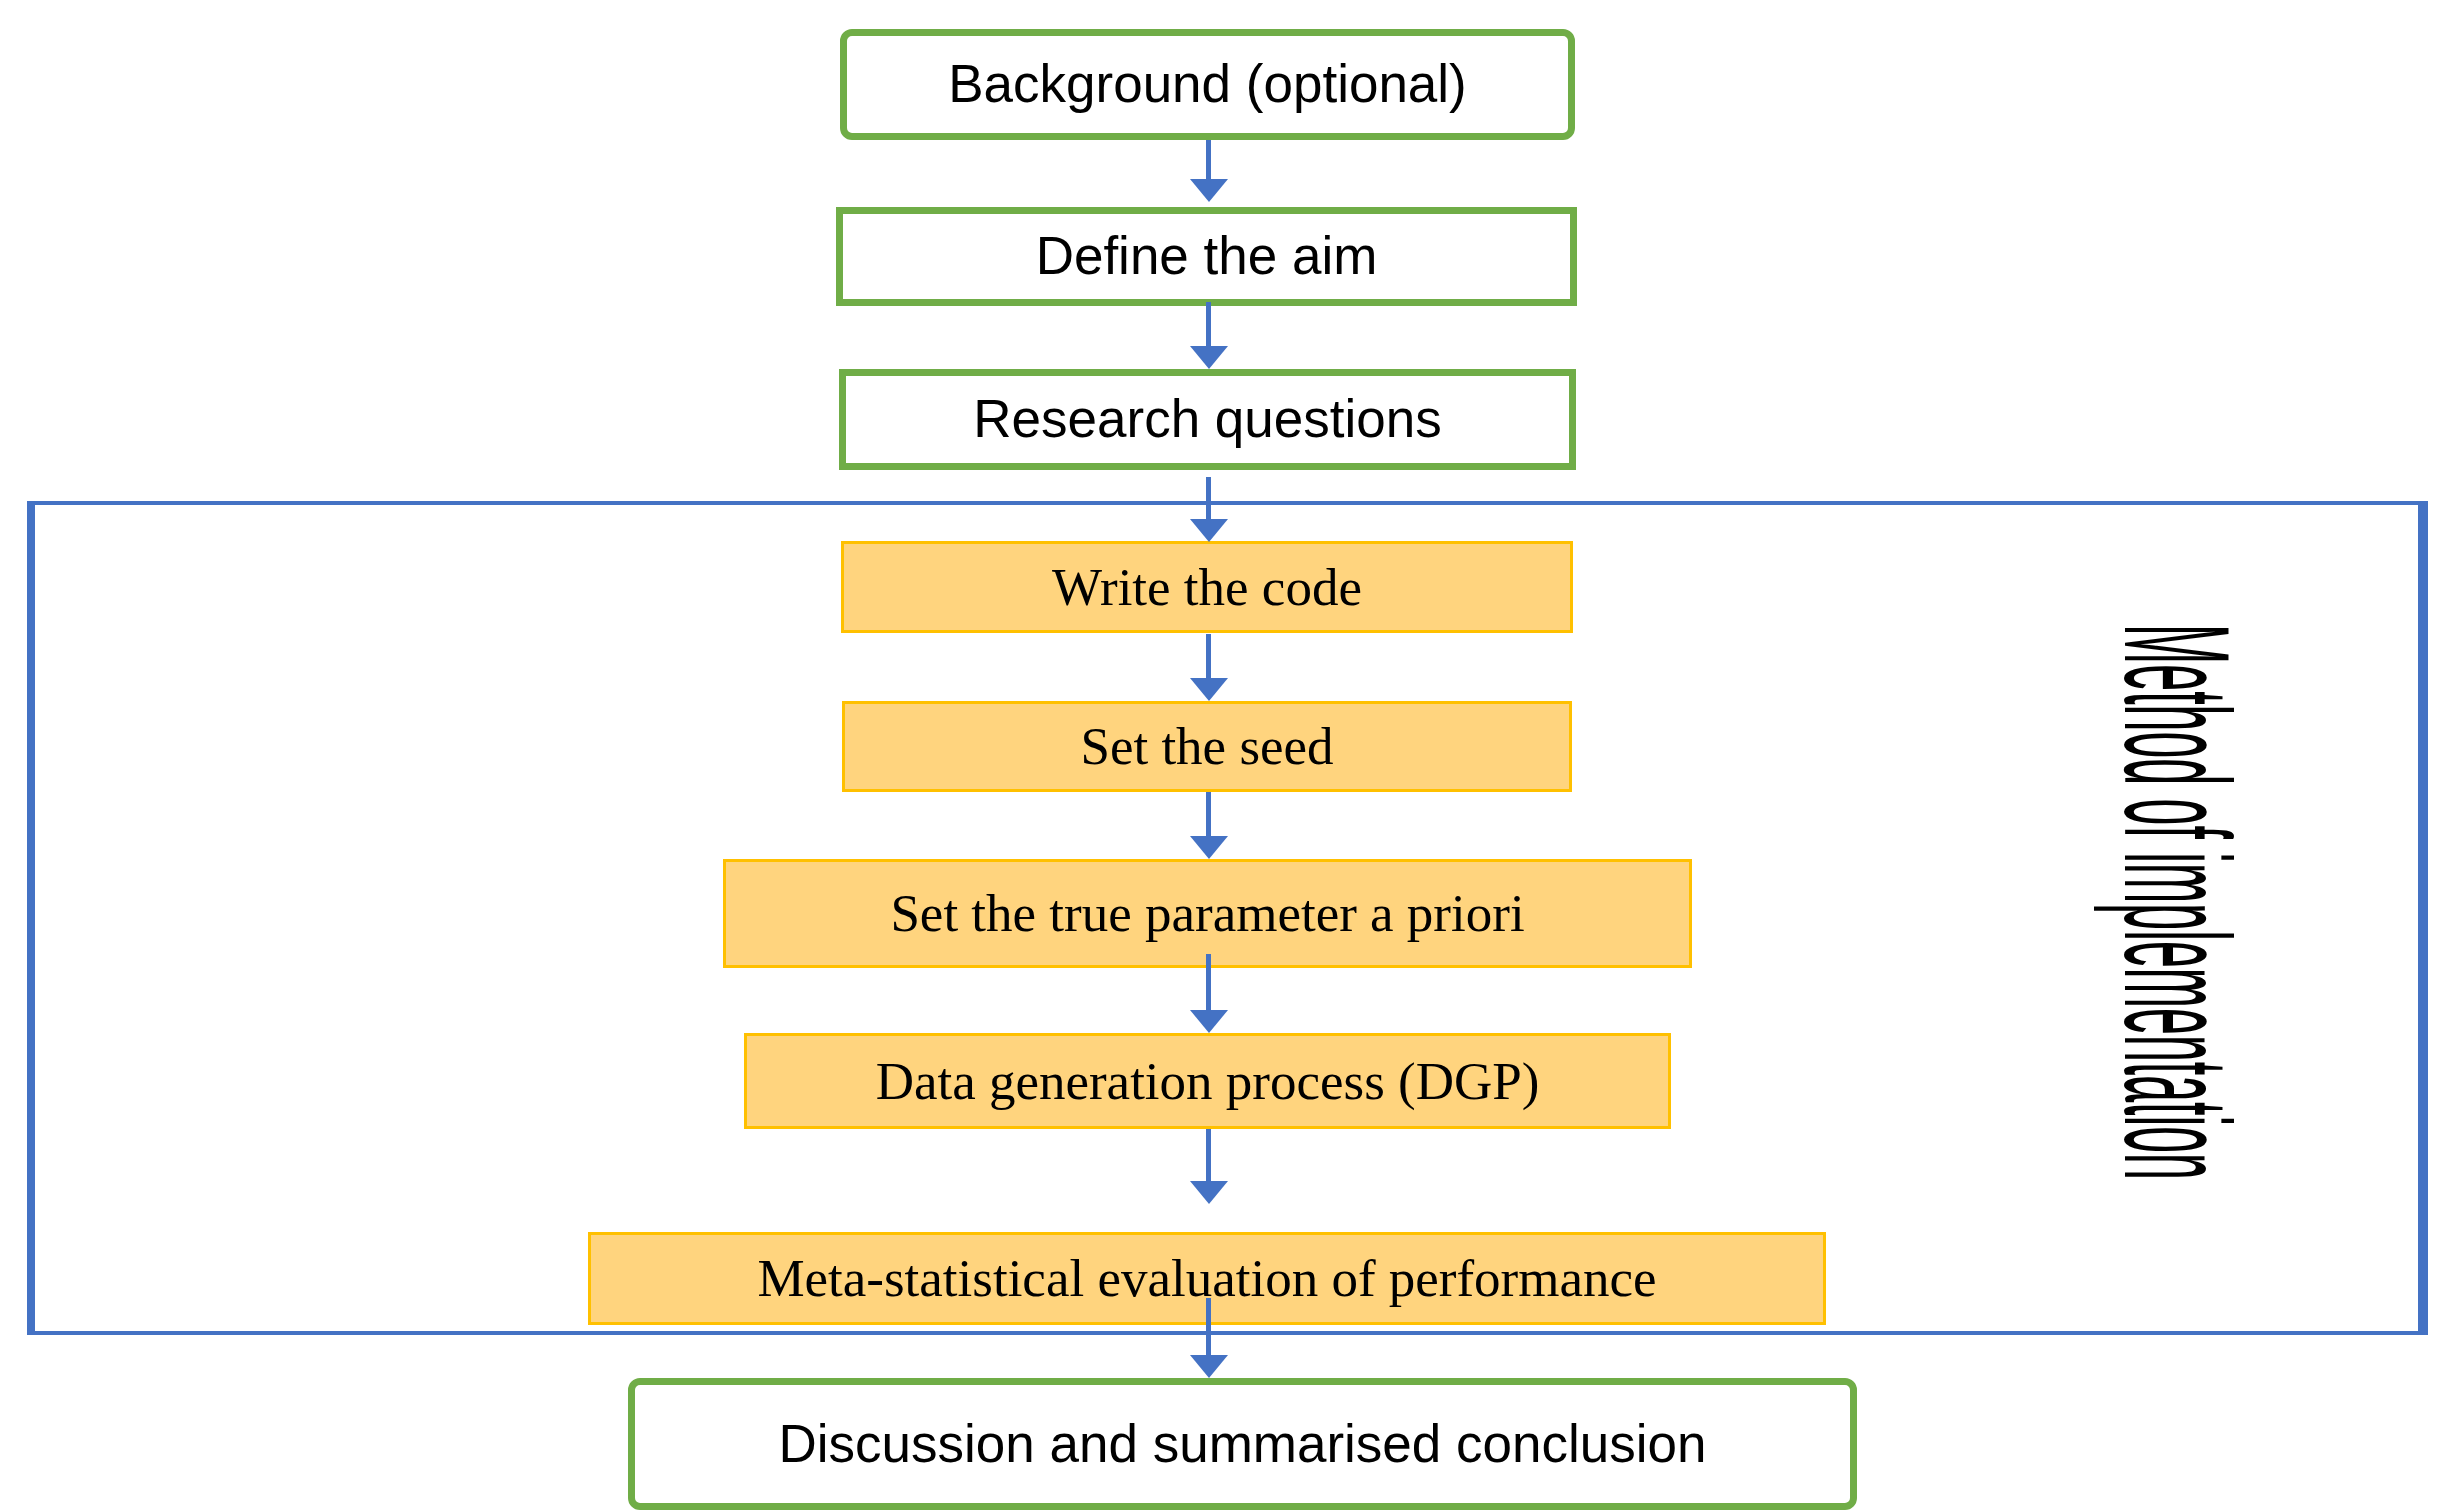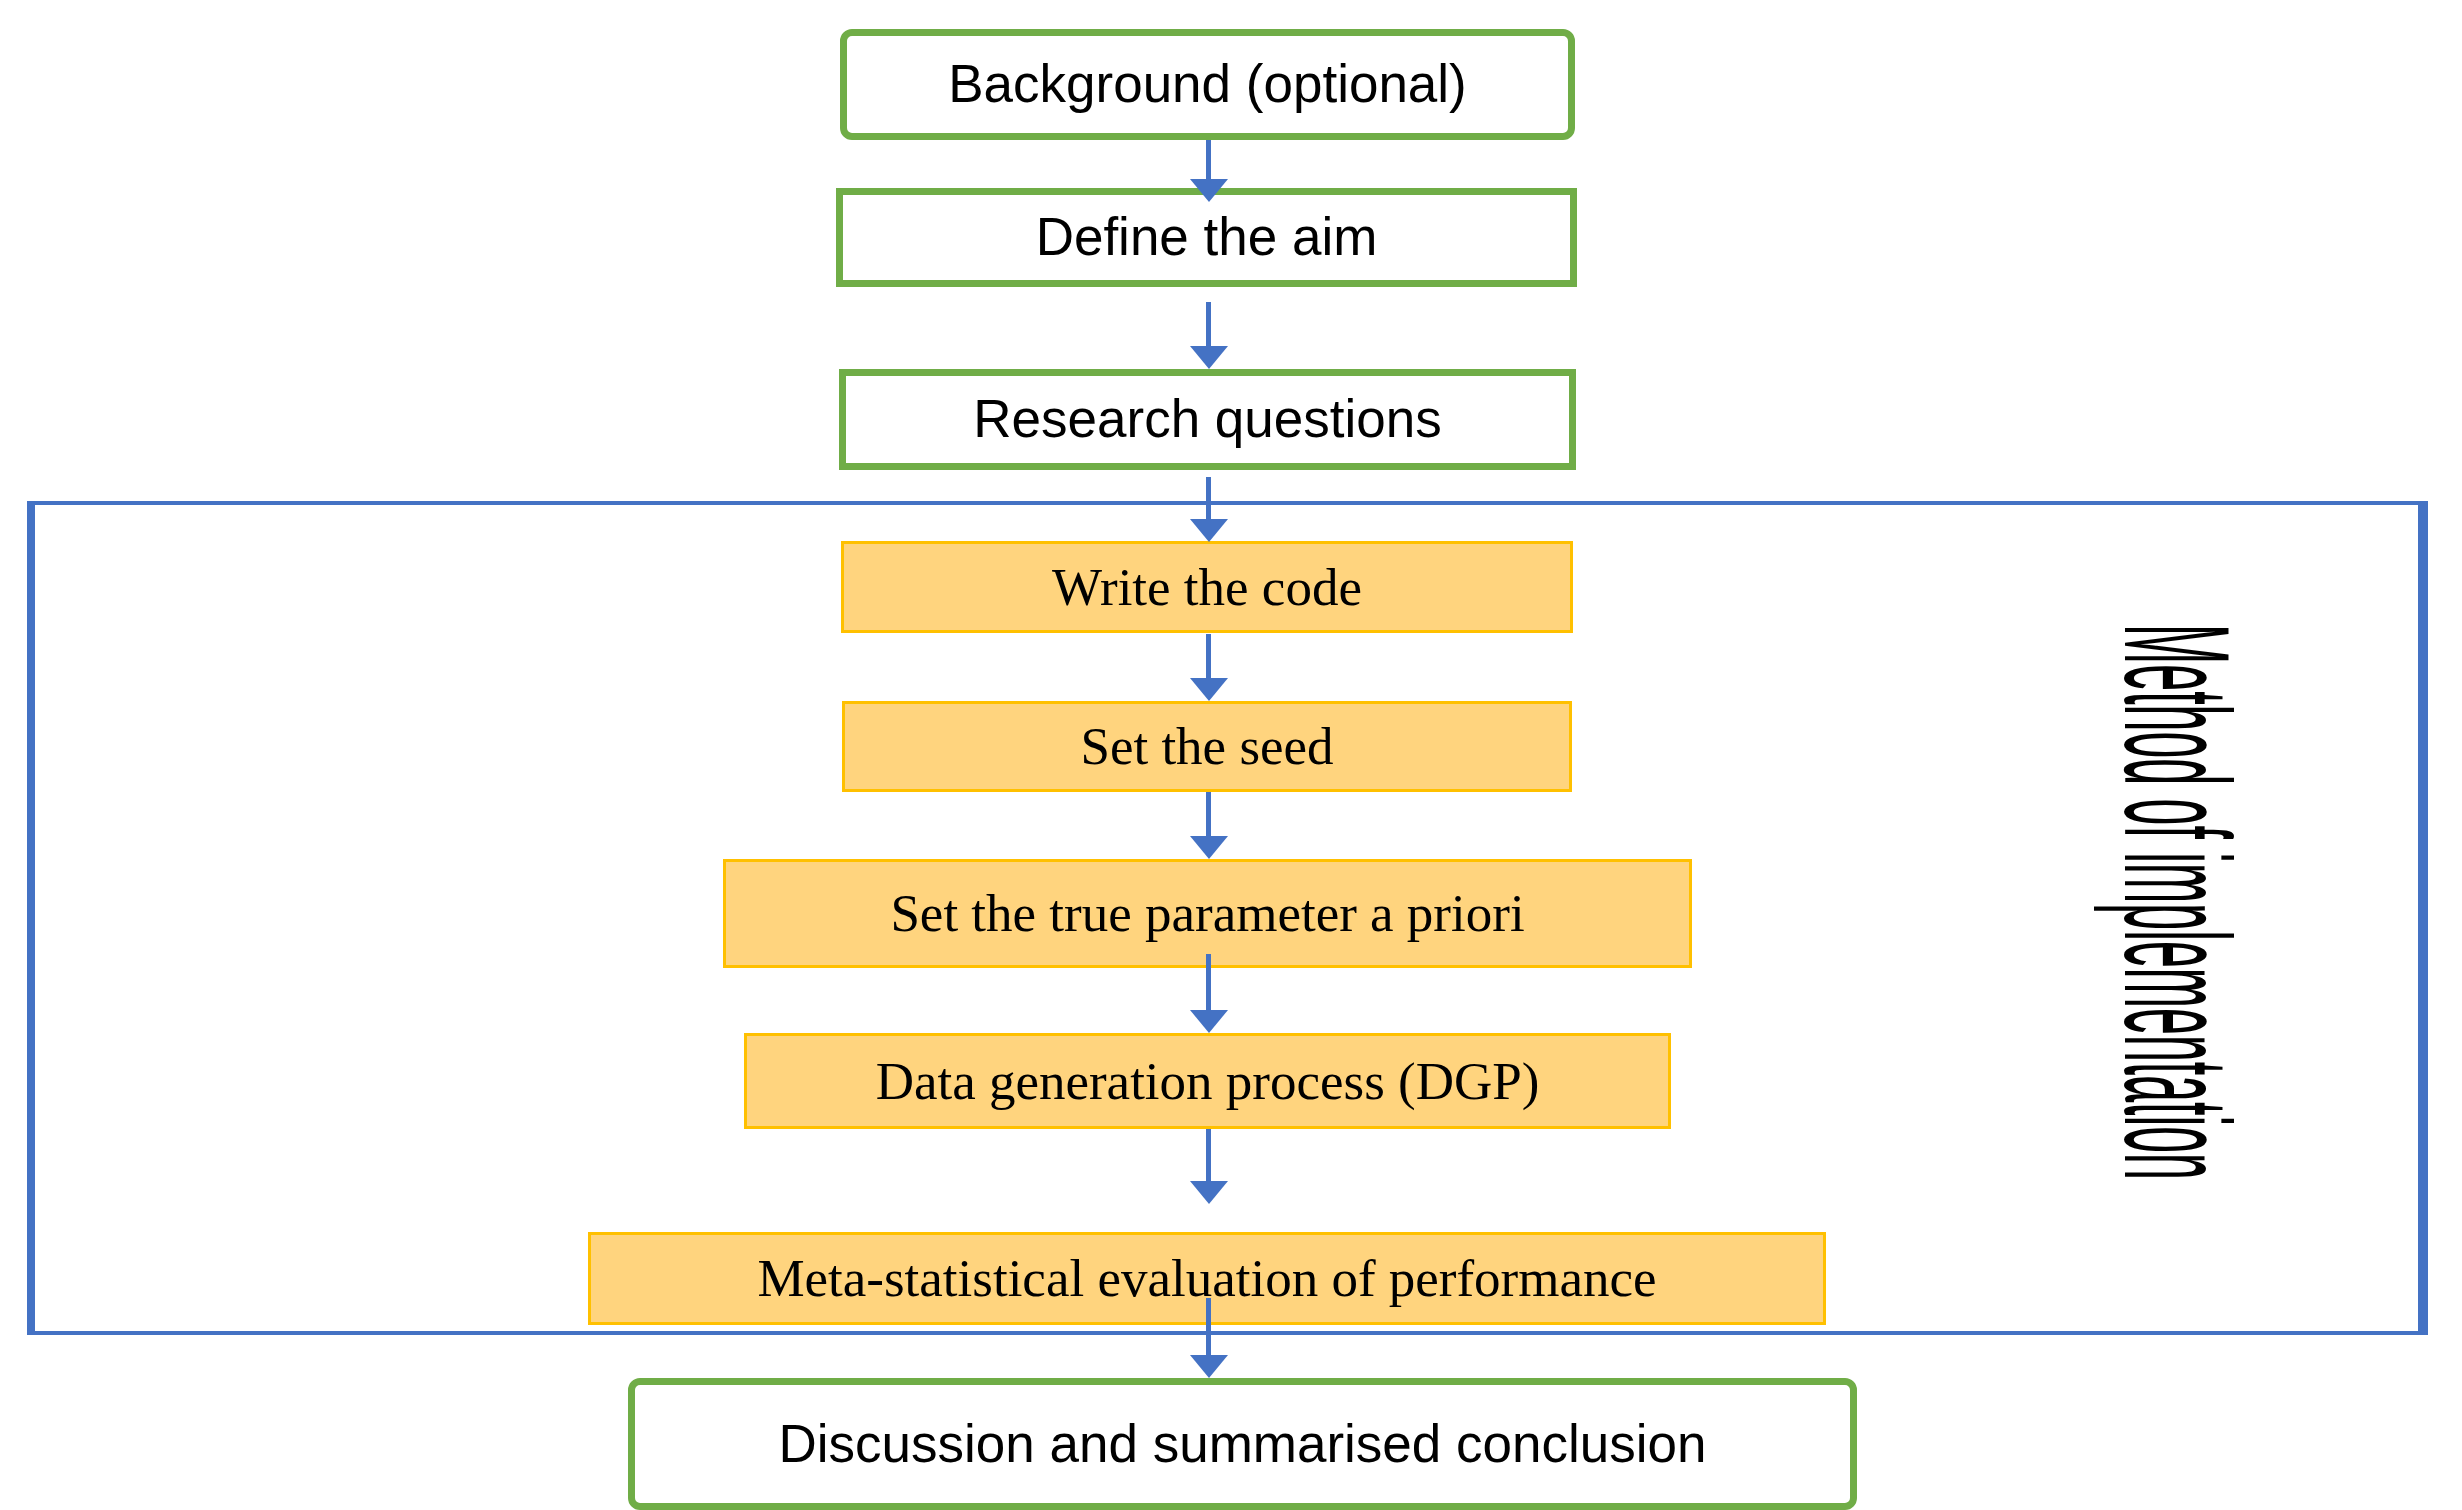--- a/index.html
+++ b/index.html
@@ -26,21 +26,21 @@
   
   .node{
     position:absolute;box-sizing:border-box;z-index:2;
     display:flex;align-items:center;justify-content:center;
     text-align:center;font-size:53px;line-height:1.1;background:#ffffff;
   }
   .green{border:7px solid #70AD47;}
   .rounded{border-radius:12px;}
   .orange{border:3.6px solid #FFC000;background:#FFD47E;font-family:Liberation Serif, serif;}
   .n1{left:840px;top:29px;width:735px;height:111px;}
-  .n2{left:836px;top:188px;width:741px;height:99px;}
+  .n2{left:836px;top:207px;width:741px;height:99px;}
   .n3{left:839px;top:369px;width:737px;height:101px;}
   .n4{left:841px;top:541px;width:732px;height:92px;}
   .n5{left:842px;top:701px;width:730px;height:91px;}
   .n6{left:723px;top:859px;width:969px;height:109px;}
   .n7{left:744px;top:1033px;width:927px;height:96px;}
   .n8{left:588px;top:1232px;width:1238px;height:93px;}
   .n9{left:592px;top:1378px;width:1229px;height:132px;margin-left:36px;}
   
   .arrow{
     position:absolute;left:1189px;width:39px;z-index:3;

